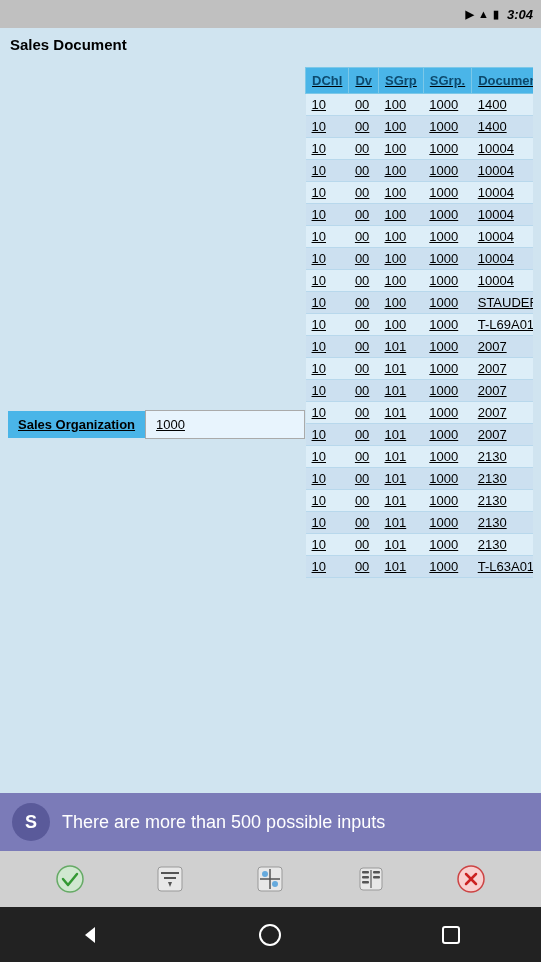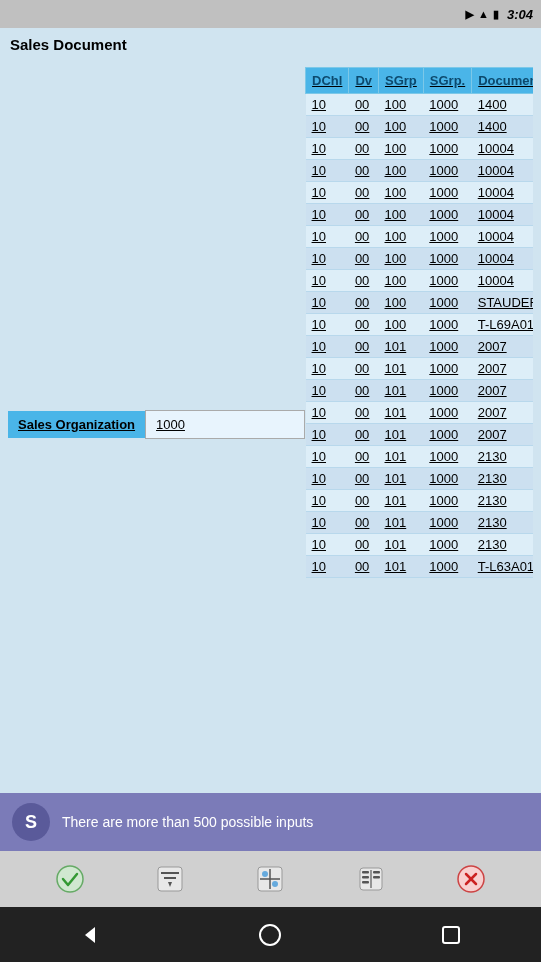--- a/index.html
+++ b/index.html
@@ -129,21 +129,21 @@
       align-items: center;
       justify-content: center;
       color: white;
       font-size: 18px;
       font-weight: bold;
       margin-right: 12px;
       flex-shrink: 0;
     }
     .notif-text {
       color: white;
-      font-size: 14px;
+      font-size: 18px;
     }
 
     
     .bottom-toolbar {
       background: #d0d0d0;
       display: flex;
       align-items: center;
       justify-content: space-around;
       padding: 8px 20px;
       flex-shrink: 0;

